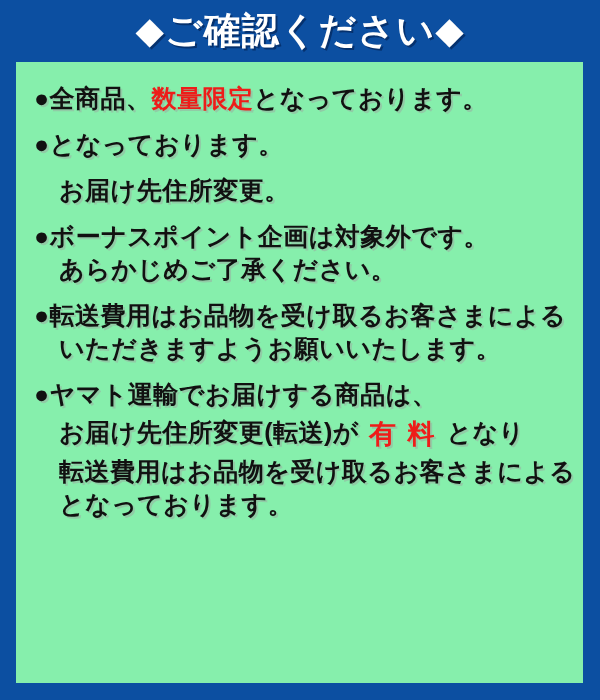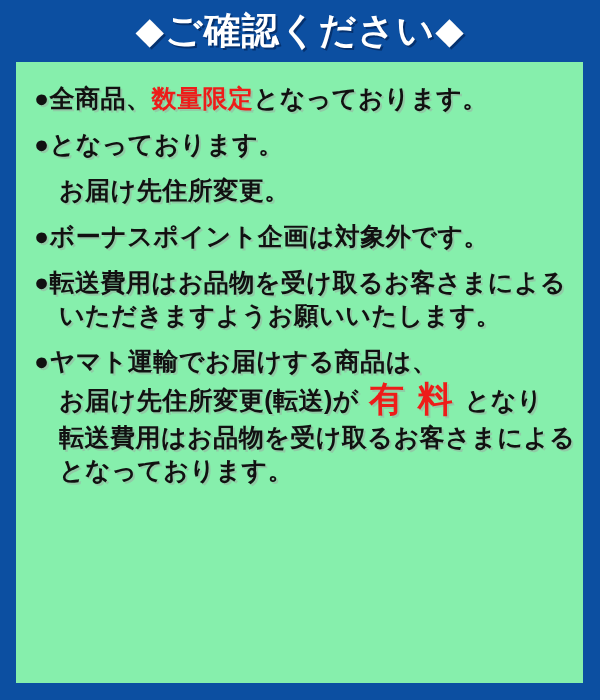--- a/index.html
+++ b/index.html
@@ -58,21 +58,21 @@
     margin-right: 0;
   }
   .em-red {
     color: #ee1c19;
   }
   .fee-line {
     line-height: 42px;
   }
   .fee {
     color: #ee1c19;
-    font-size: 35px;
+    font-size: 27px;
     margin: 0 10px;
     letter-spacing: 2px;
     vertical-align: -2px;
   }
 </style>
 </head>
 <body>
 
 <div class="banner">
 
@@ -98,20 +98,23 @@
       <div class="line cont">
         <span>お届け先住所変更。</span>
       </div>
     </div>
 
 
     <div class="notice">
       <div class="line">
         <span class="bullet">●</span><span>ボーナスポイント企画は対象外です。</span>
       </div>
+      <div class="line cont">
+        <span>あらかじめご了承ください。</span>
+      </div>
     </div>
 
     <div class="notice">
       <div class="line">
         <span class="bullet">●</span><span>転送費用はお品物を受け取るお客さまによる</span>
       </div>
       <div class="line cont">
         <span>いただきますようお願いいたします。</span>
       </div>
     </div>

